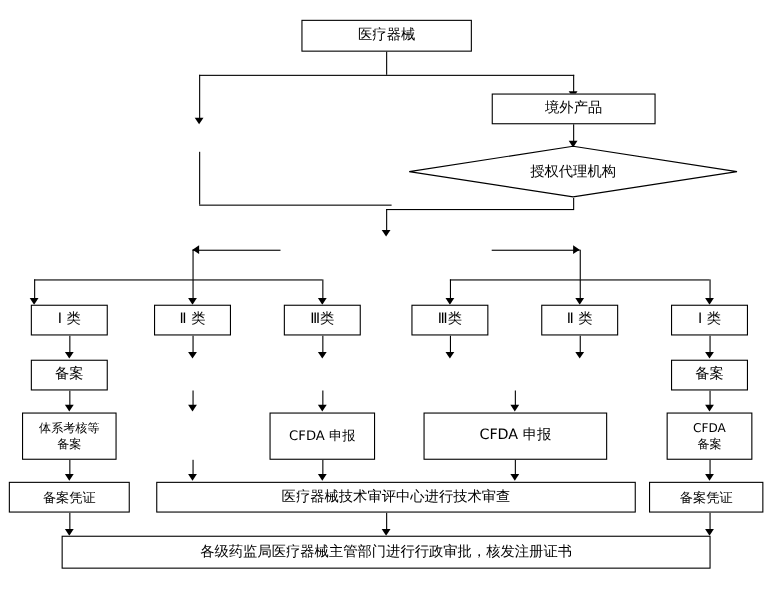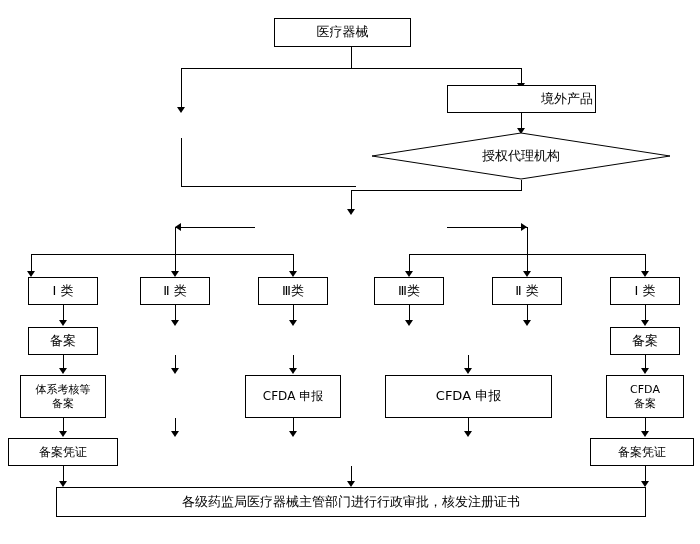--- a/index.html
+++ b/index.html
@@ -182,25 +182,25 @@
 
     <div class="vline" style="left:63px; top:466px; height:18px;"></div>
     <div class="arrow" style="left:59px; top:481px;"></div>
     <div class="vline" style="left:351px; top:466px; height:18px;"></div>
     <div class="arrow" style="left:347px; top:481px;"></div>
     <div class="vline" style="left:645px; top:466px; height:18px;"></div>
     <div class="arrow" style="left:641px; top:481px;"></div>
 
   </div>
 
-  <div class="box f13" style="left:274px; top:18px; width:137px; height:29px;">
+  <div class="box f13" style="left:274px; top:18px; width:155px; height:29px;">
     <span>医疗器械</span>
   </div>
 
-  <div class="box f13" style="left:447px; top:85px; width:149px; height:28px;justify-content:flex-end;">
+  <div class="box f13" style="left:447px; top:85px; width:149px; height:28px;">
     <span>境外产品</span>
   </div>
 
   <div class="diamond" style="left:371px; top:132px; width:300px; height:48px;">
     <svg width="300" height="48" viewBox="0 0 300 48">
       <polygon points="150,1 299,24 150,47 1,24" fill="#ffffff" stroke="#000000" stroke-width="1"></polygon>
     </svg>
     <div class="dlabel">授权代理机构</div>
   </div>
 
@@ -242,20 +242,23 @@
     <span>CFDA 申报</span>
   </div>
   <div class="box f11" style="left:606px; top:375px; width:78px; height:43px; white-space:pre-line;">
     <span>CFDA
 备案</span>
   </div>
 
   <div class="box f12" style="left:8px; top:438px; width:110px; height:28px;">
     <span>备案凭证</span>
   </div>
+  <div class="box f13" style="left:142px; top:438px; width:436px; height:28px;">
+    <span>医疗器械技术审评中心进行技术审查</span>
+  </div>
   <div class="box f12" style="left:590px; top:438px; width:104px; height:28px;">
     <span>备案凭证</span>
   </div>
 
   <div class="box f13" style="left:56px; top:487px; width:590px; height:30px;">
     <span>各级药监局医疗器械主管部门进行行政审批，核发注册证书</span>
   </div>
 
 </div>
 

